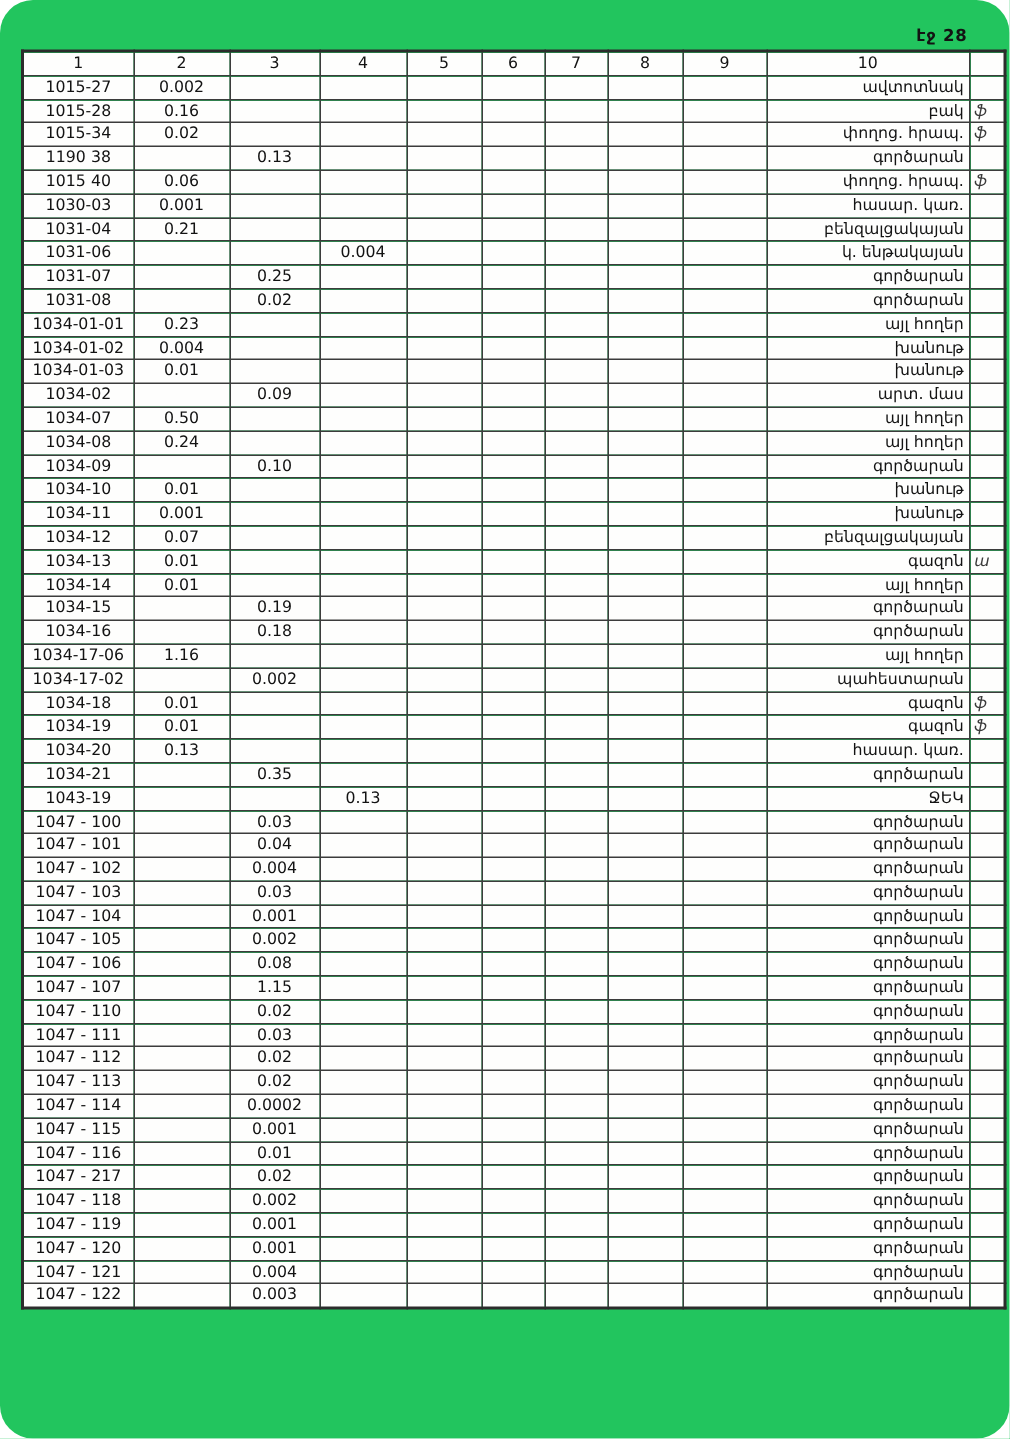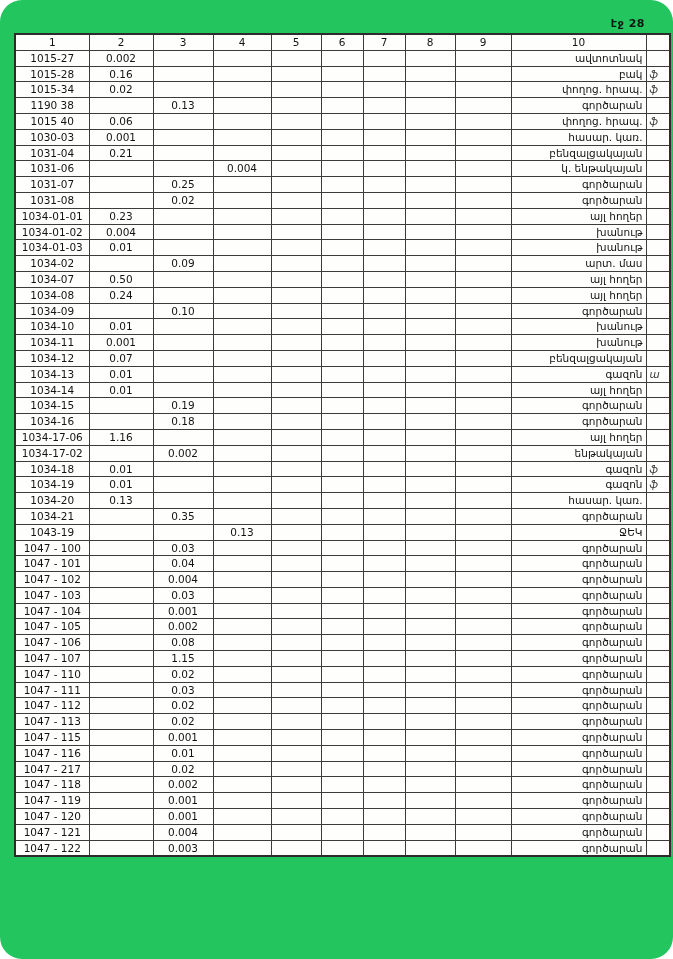--- a/index.html
+++ b/index.html
@@ -425,21 +425,21 @@
         <tr>
           <td class="c-id">1034-17-02</td>
           <td class="c-num"></td>
           <td class="c-num">0.002</td>
           <td class="c-num"></td>
           <td class="c-num"></td>
           <td class="c-num"></td>
           <td class="c-num"></td>
           <td class="c-num"></td>
           <td class="c-num"></td>
-          <td class="c-label">ենթակայան</td>
+          <td class="c-label">պահեստարան</td>
           <td class="c-note"></td>
         </tr>
         <tr>
           <td class="c-id">1034-18</td>
           <td class="c-num">0.01</td>
           <td class="c-num"></td>
           <td class="c-num"></td>
           <td class="c-num"></td>
           <td class="c-num"></td>
           <td class="c-num"></td>
@@ -640,20 +640,33 @@
           <td class="c-num"></td>
           <td class="c-num"></td>
           <td class="c-num"></td>
           <td class="c-label">գործարան</td>
           <td class="c-note"></td>
         </tr>
         <tr>
           <td class="c-id">1047 - 113</td>
           <td class="c-num"></td>
           <td class="c-num">0.02</td>
+          <td class="c-num"></td>
+          <td class="c-num"></td>
+          <td class="c-num"></td>
+          <td class="c-num"></td>
+          <td class="c-num"></td>
+          <td class="c-num"></td>
+          <td class="c-label">գործարան</td>
+          <td class="c-note"></td>
+        </tr>
+        <tr>
+          <td class="c-id">1047 - 114</td>
+          <td class="c-num"></td>
+          <td class="c-num">0.0002</td>
           <td class="c-num"></td>
           <td class="c-num"></td>
           <td class="c-num"></td>
           <td class="c-num"></td>
           <td class="c-num"></td>
           <td class="c-num"></td>
           <td class="c-label">գործարան</td>
           <td class="c-note"></td>
         </tr>
         <tr>

